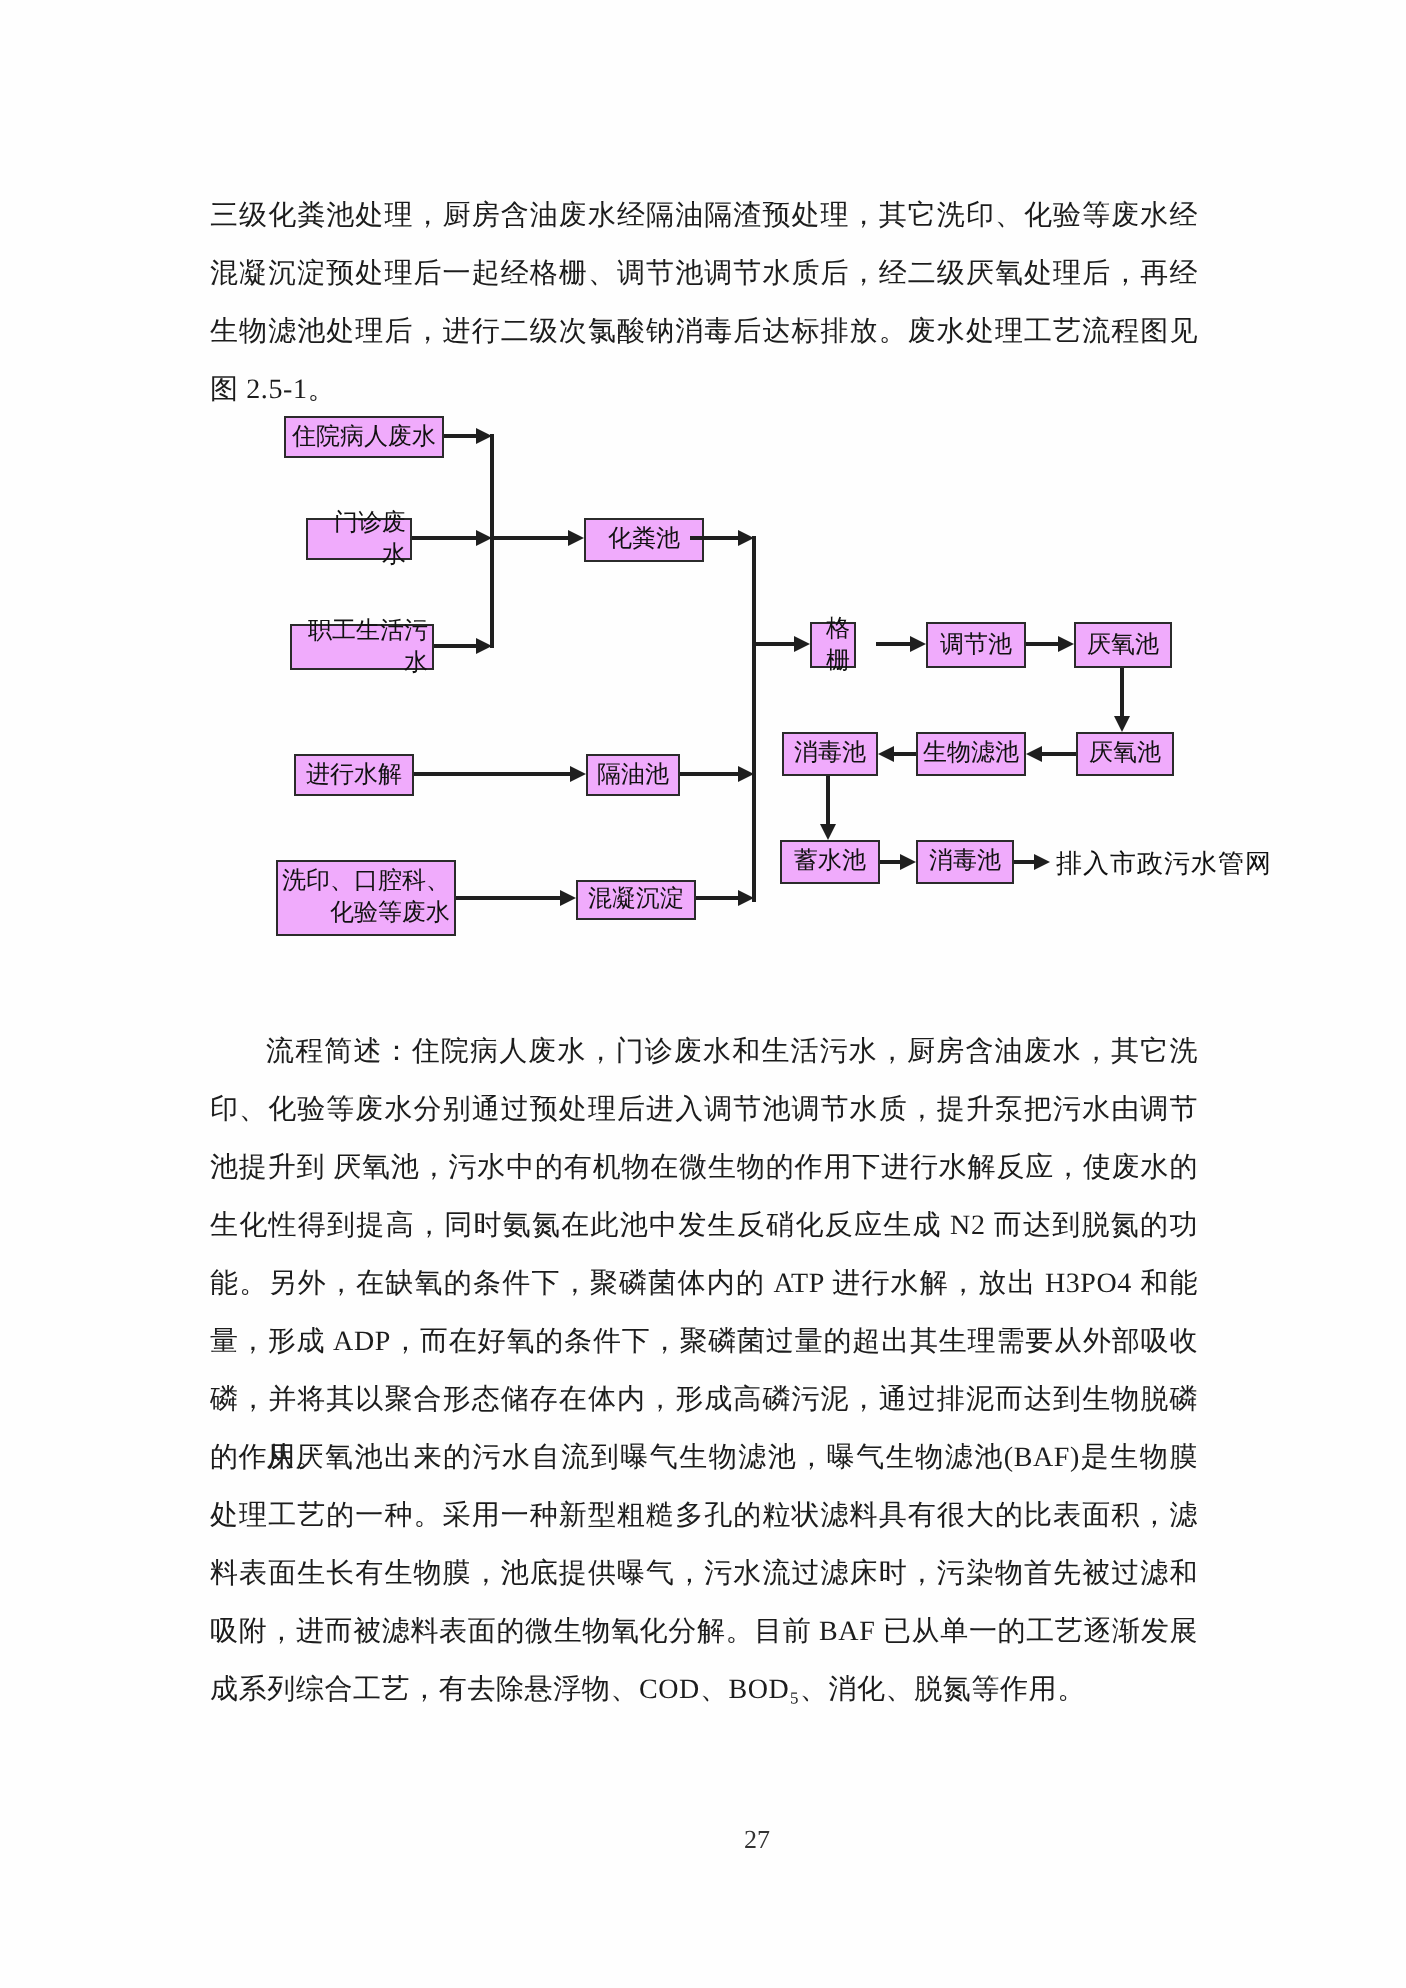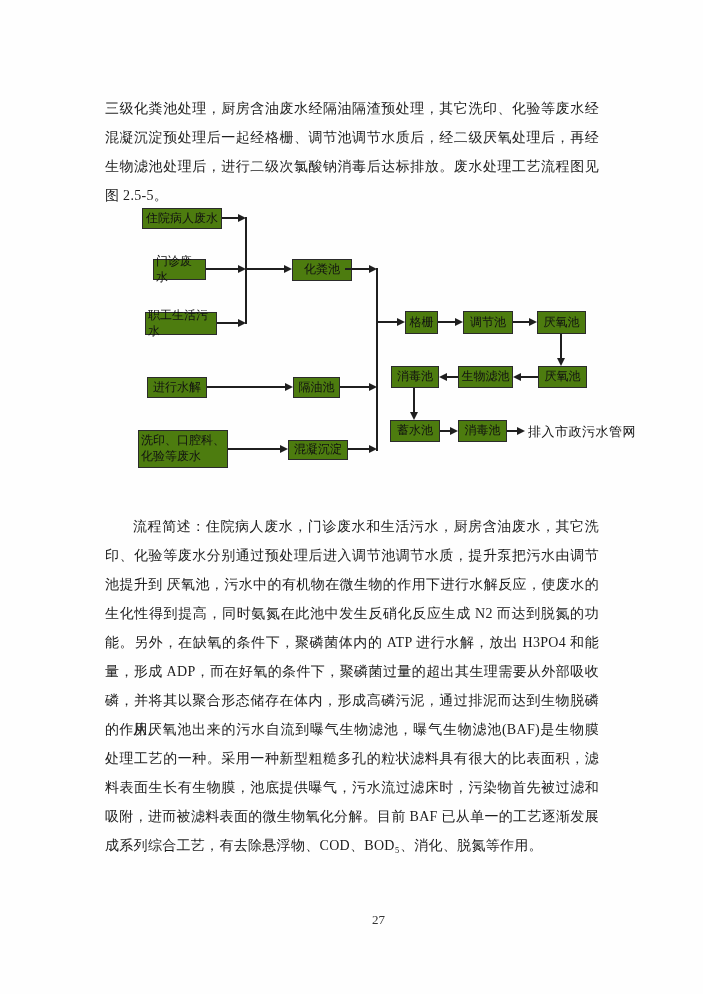--- a/index.html
+++ b/index.html
@@ -35,55 +35,55 @@
     font-size:13px;color:#333;margin-left:27px;
   }
   
   .flowchart{
     position:absolute;left:90px;top:195px;width:613px;height:278px;
   }
   .fc-box{
     position:absolute;
     box-sizing:border-box;
     border:1.5px solid #2b2b2b;
-    background:#4d7c0f;
+    background:#f0abfc;
     display:flex;align-items:center;justify-content:center;
     font-size:12px;line-height:1.3;
-    text-align:left;color:#111;
+    text-align:right;color:#111;
     padding:1px 2px;
   }
   .fc-line{position:absolute;background:#1f1f1f;}
   .ah{position:absolute;width:0;height:0;}
   .ah-r{border-top:4px solid transparent;border-bottom:4px solid transparent;border-left:8px solid #1f1f1f;}
   .ah-l{border-top:4px solid transparent;border-bottom:4px solid transparent;border-right:8px solid #1f1f1f;}
   .ah-d{border-left:4px solid transparent;border-right:4px solid transparent;border-top:8px solid #1f1f1f;}
   .fc-out{
     position:absolute;
     font-size:13px;color:#111;white-space:nowrap;
     letter-spacing:0.5px;
   }
 </style>
 </head>
 <body>
 
 <div class="page">
 
-  <p class="para" style="top:80px;">三级化粪池处理，厨房含油废水经隔油隔渣预处理，其它洗印、化验等废水经混凝沉淀预处理后一起经格栅、调节池调节水质后，经二级厌氧处理后，再经生物滤池处理后，进行二级次氯酸钠消毒后达标排放。废水处理工艺流程图见图 2.5-5。</p>
+  <p class="para" style="top:80px;">三级化粪池处理，厨房含油废水经隔油隔渣预处理，其它洗印、化验等废水经混凝沉淀预处理后一起经格栅、调节池调节水质后，经二级厌氧处理后，再经生物滤池处理后，进行二级次氯酸钠消毒后达标排放。废水处理工艺流程图见图 2.5-1。</p>
 
   <div class="flowchart">
 
     <div class="fc-box" style="left:52px;top:13px;width:80px;height:21px;">住院病人废水</div>
     <div class="fc-box" style="left:63px;top:64px;width:53px;height:21px;">门诊废水</div>
     <div class="fc-box" style="left:55px;top:117px;width:72px;height:23px;">职工生活污水</div>
     <div class="fc-box" style="left:202px;top:64px;width:60px;height:22px;">化粪池</div>
     <div class="fc-box" style="left:57px;top:182px;width:60px;height:21px;">进行水解</div>
     <div class="fc-box" style="left:203px;top:182px;width:47px;height:21px;">隔油池</div>
     <div class="fc-box" style="left:48px;top:235px;width:90px;height:38px;">洗印、口腔科、化验等废水</div>
     <div class="fc-box" style="left:198px;top:245px;width:60px;height:20px;">混凝沉淀</div>
-    <div class="fc-box" style="left:315px;top:116px;width:33px;height:23px;">格栅</div>
+    <div class="fc-box" style="left:315px;top:116px;width:23px;height:23px;">格栅</div>
     <div class="fc-box" style="left:373px;top:116px;width:50px;height:23px;">调节池</div>
     <div class="fc-box" style="left:447px;top:116px;width:49px;height:23px;">厌氧池</div>
     <div class="fc-box" style="left:448px;top:171px;width:49px;height:22px;">厌氧池</div>
     <div class="fc-box" style="left:368px;top:171px;width:55px;height:22px;">生物滤池</div>
     <div class="fc-box" style="left:301px;top:171px;width:48px;height:22px;">消毒池</div>
     <div class="fc-box" style="left:300px;top:225px;width:50px;height:22px;">蓄水池</div>
     <div class="fc-box" style="left:368px;top:225px;width:49px;height:22px;">消毒池</div>
 
     <div class="fc-out" style="left:438px;top:228px;">排入市政污水管网</div>
 

